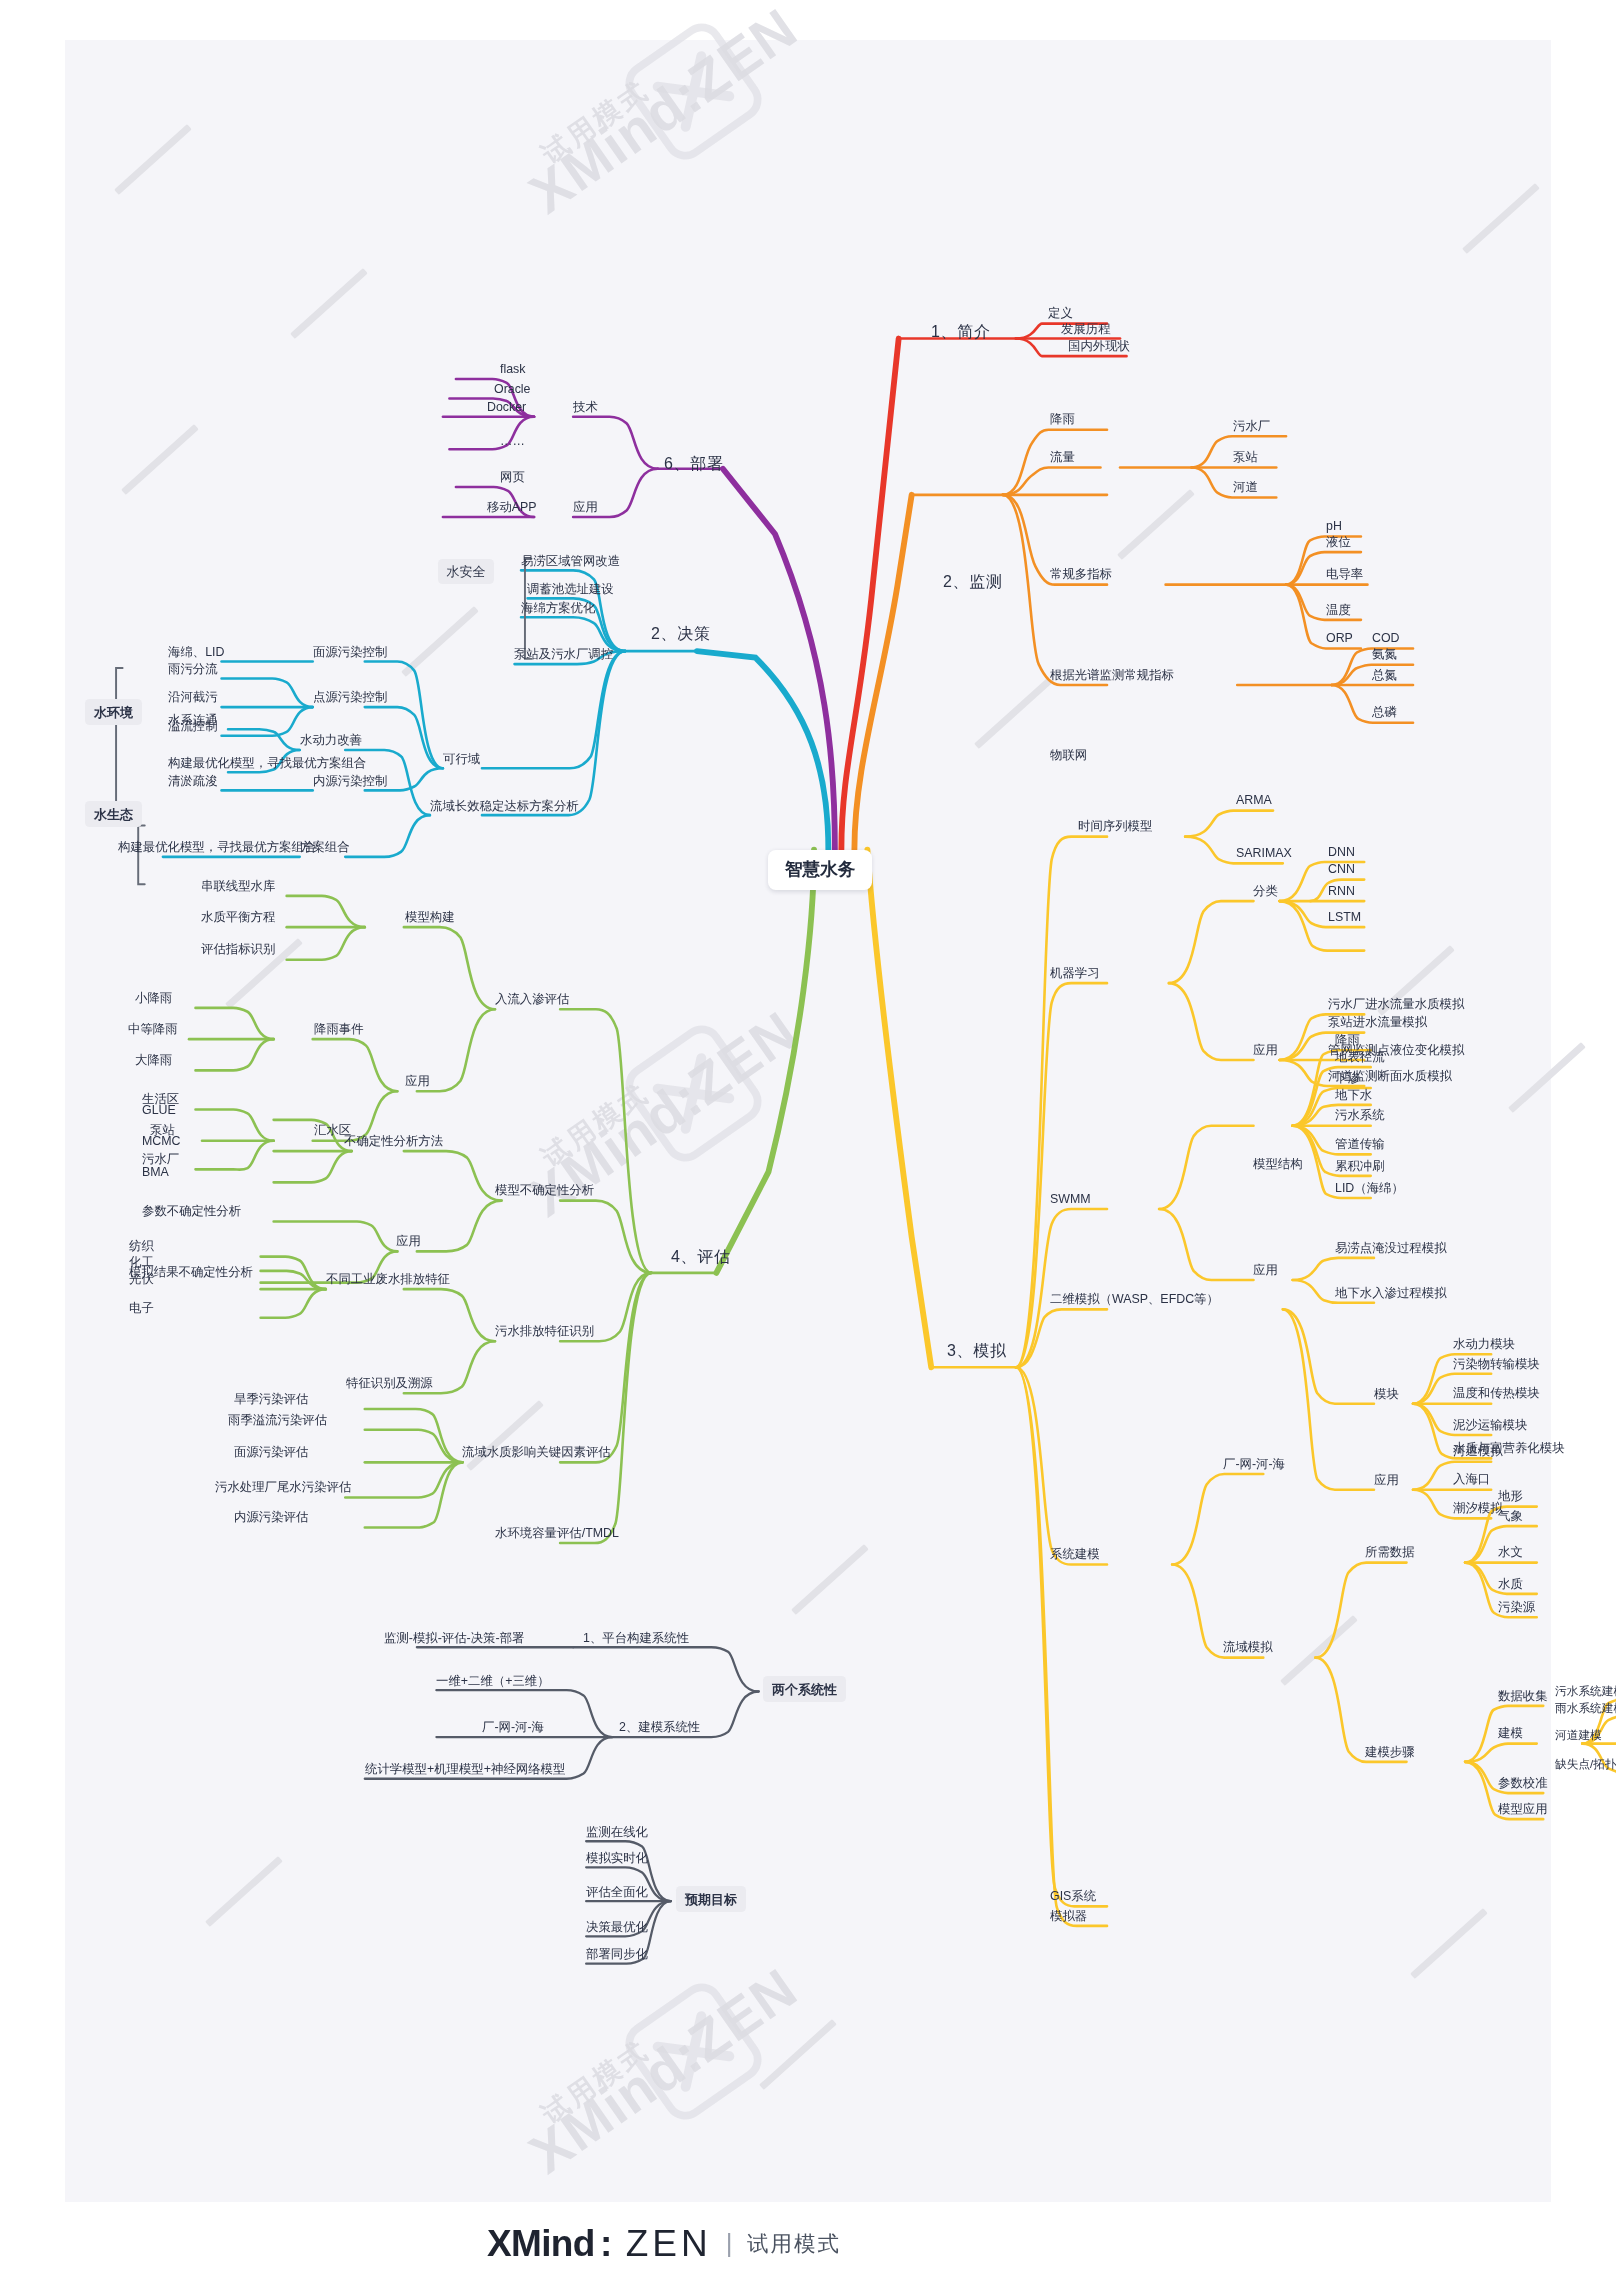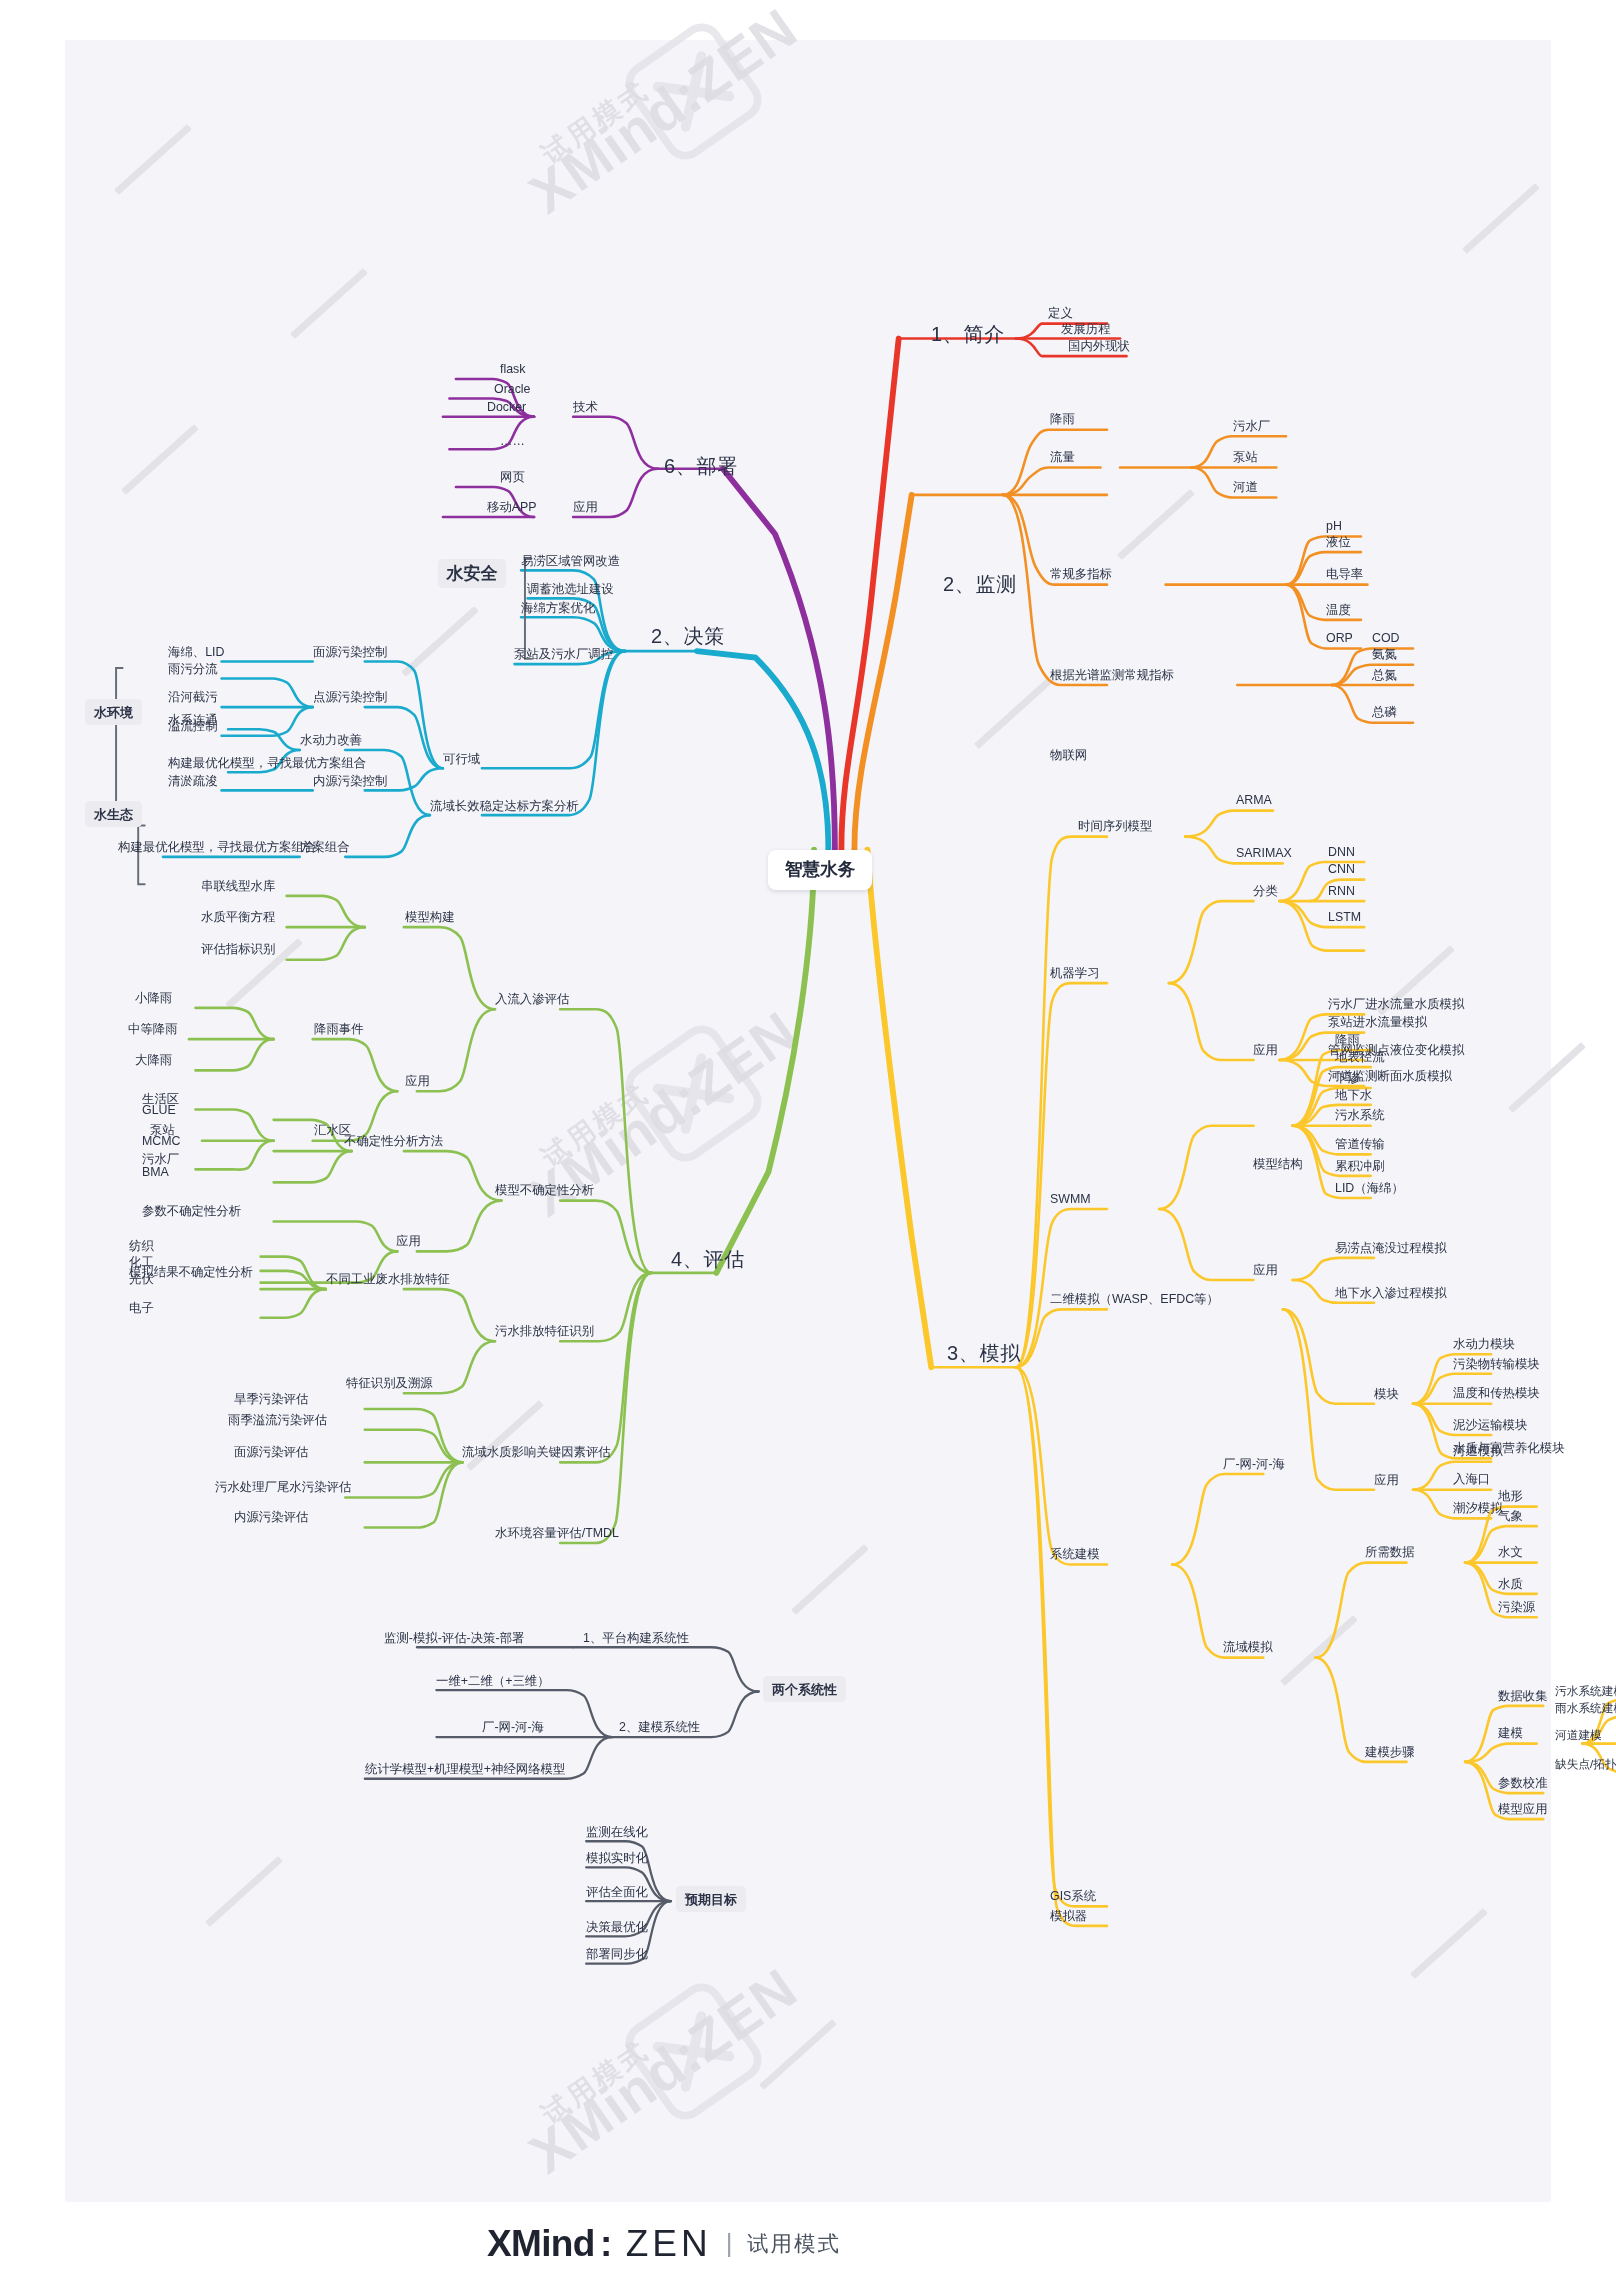--- a/index.html
+++ b/index.html
@@ -10,22 +10,22 @@
   .wm{position:absolute;font-size:56px;color:#dcdce2;font-weight:700;letter-spacing:1.3px;
       transform:rotate(-35deg);opacity:.85;white-space:nowrap;}
   .wmx{position:absolute;width:111px;height:111px;transform:rotate(-35deg);opacity:.6;}
   .slash{position:absolute;width:98px;height:7.2px;background:#e2e2e7;transform:rotate(-42deg);border-radius:1.3px;}
   svg#wires{position:absolute;left:0;top:0;width:1617px;height:2284px;pointer-events:none;}
   .node{position:absolute;white-space:nowrap;color:#2b3246;line-height:1;}
   .lbl{font-size:12.4px;}
   .lbl-s{font-size:11.7px;}
   .root{font-size:17.6px;font-weight:700;color:#232b3d;background:#ffffff;border-radius:7.8px;
         padding:11px 17px;box-shadow:0 1.3px 4.6px rgba(40,50,80,.14);}
-  .l1{font-size:20px;letter-spacing:0.7px;}
-  .boxed{font-size:17px;font-weight:700;background:#ebebf0;border-radius:4.6px;padding:5.9px 8.5px;}
+  .l1{font-size:16px;letter-spacing:0.7px;}
+  .boxed{font-size:13px;font-weight:400;background:#ebebf0;border-radius:4.6px;padding:5.9px 8.5px;}
   .boxed2{font-size:13px;font-weight:700;background:#ebebf0;border-radius:4.6px;padding:6.5px 9px;}
   #footer{position:absolute;left:0;top:2203px;width:1328px;height:81px;background:#ffffff;
           display:flex;align-items:center;justify-content:center;gap:14.3px;}
   .fx{font-size:37px;font-weight:700;color:#1f2430;letter-spacing:-0.7px;}
   .fz{font-size:37px;font-weight:300;color:#1f2430;letter-spacing:3.9px;}
   .fbar{color:#9aa0ad;font-size:26px;font-weight:300;}
   .ftrial{font-size:21.5px;color:#4a5260;letter-spacing:2px;}
 </style>
 </head>
 <body>

